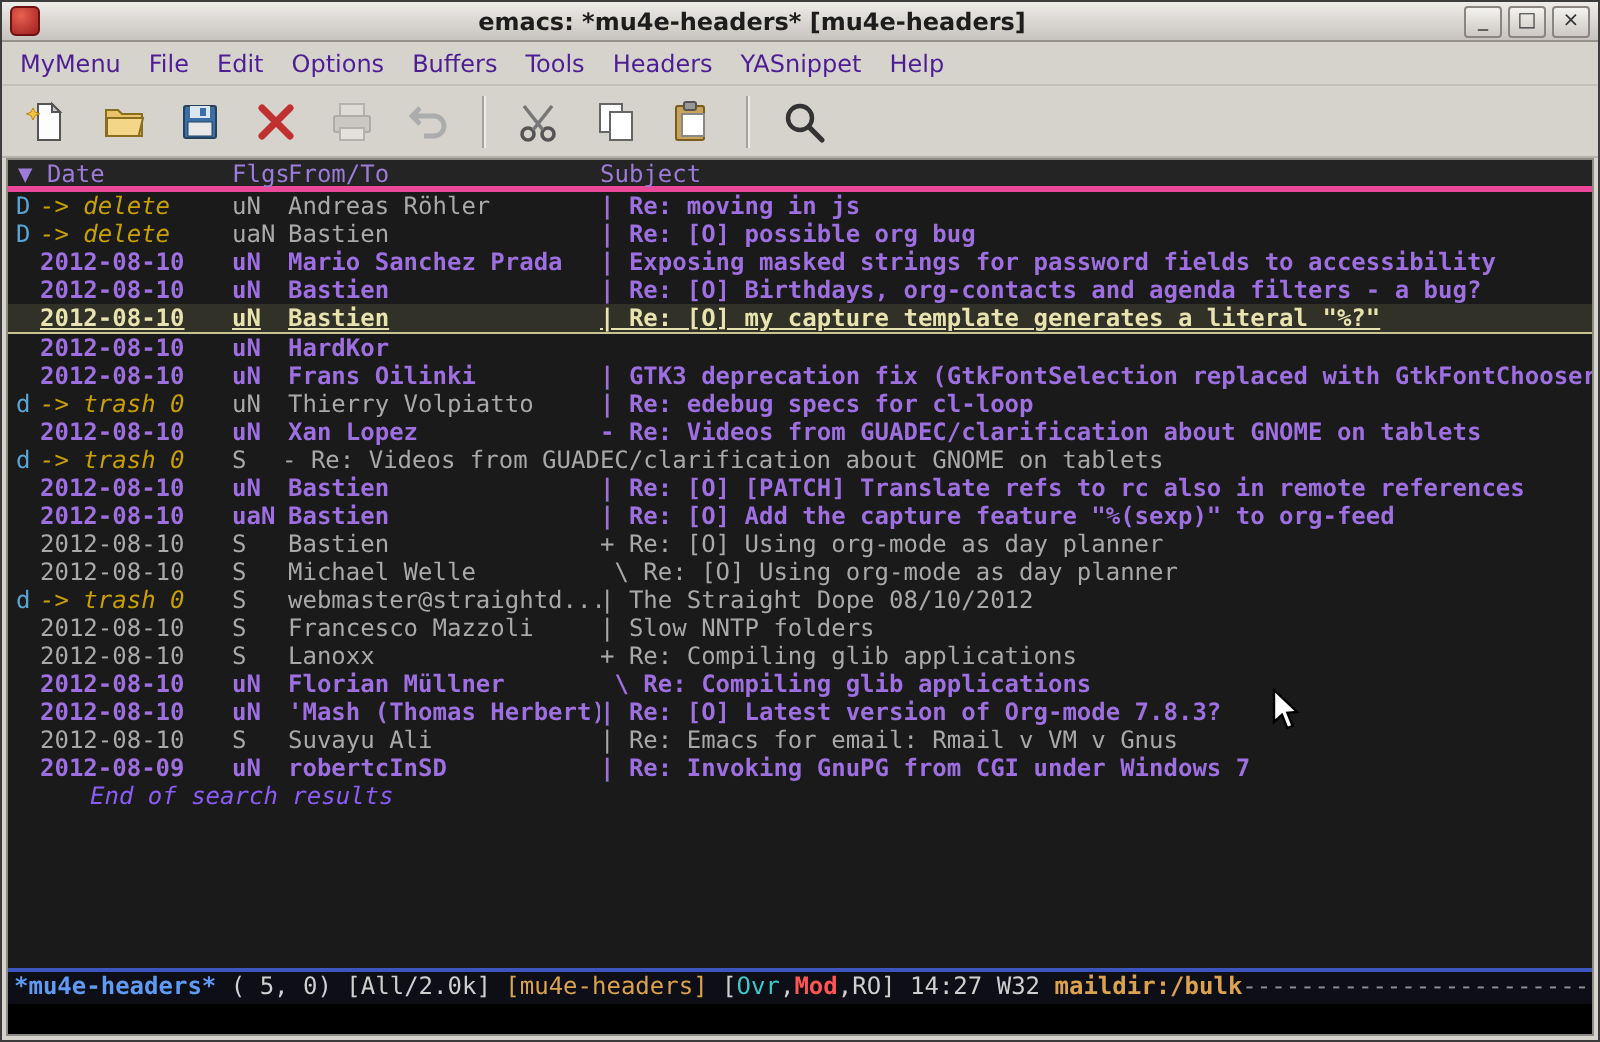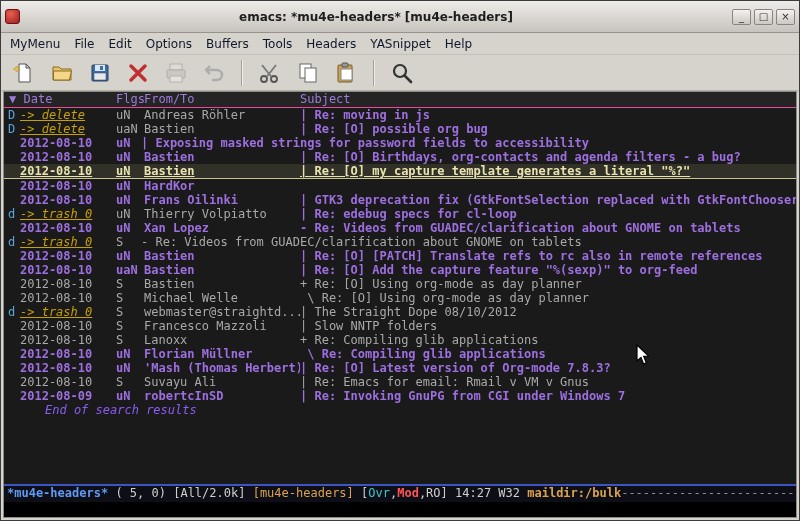--- a/index.html
+++ b/index.html
@@ -5,68 +5,68 @@
   * { box-sizing: border-box; margin: 0; padding: 0; }
   html,body { width: 800px; height: 521px; overflow: hidden; background:#666; }
   .window {
     width: 800px; height: 521px; position: relative;
     display: flex; flex-direction: column;
     background: #d6d2cc; border: 1px solid #3c3c3c;
     font-family: "DejaVu Sans", sans-serif;
   }
   
   .titlebar {
-    height: 32px; flex: none;
+    height: 20px; flex: none;
     background: linear-gradient(#eeece9, #c7c3be);
     border-bottom: 1px solid #97938c;
     display: flex; align-items: center; padding: 0 4px; gap: 4px;
   }
   .win-icon { width: 15px; height: 15px; flex: none; border-radius: 3px;
     background: radial-gradient(circle at 35% 30%, #e86050, #9c1f1f);
     border: 1px solid #6e1010; }
   .title { flex: 1; text-align: center; font-size: 12px; font-weight: bold; color: #1d1d1d;
     overflow: hidden; white-space: nowrap; }
   .win-buttons { display: flex; gap: 3px; }
   .win-btn { width: 19px; height: 16px; font-size: 10px; line-height: 13px; text-align: center;
     background: linear-gradient(#f4f2f0, #ccc8c2); border: 1px solid #8a867f; border-radius: 2px;
     color: #333; font-family: "DejaVu Sans", sans-serif; }
   
   .menubar { height: 22px; flex: none; display: flex; align-items: center;
-    background: #d6d2cc; padding: 0 2px; font-size: 12px; color: #0f172a;
+    background: #d6d2cc; padding: 0 2px; font-size: 12px; color: #4c1d95;
     border-bottom: 1px solid #c4c0ba; }
   .menu-item { padding: 3px 7px; cursor: default; }
   
   .toolbar { height: 36px; flex: none; display: flex; align-items: center;
     background: #d6d2cc; padding: 0 8px; gap: 8px; border-bottom: 1px solid #b6b2ac; }
   .tb-btn { width: 30px; height: 28px; border: none; background: transparent; padding: 2px; }
   .tb-btn svg { width: 24px; height: 24px; display: block; margin: auto; }
   .tb-btn.disabled { opacity: .35; filter: grayscale(.8); }
   .tb-sep { width: 2px; height: 26px; border-left: 1px solid #a5a19b; border-right: 1px solid #edebe7;
     margin: 0 4px; }
   
   .buffer-frame { flex: 1; margin: 0 2px 2px 2px; border: 1px solid #8e8a84;
     background: #1a1a1a; display: flex; flex-direction: column; overflow: hidden;
     font-family: "DejaVu Sans Mono", monospace; font-size: 12px; }
   .header-line { height: 16px; line-height: 15px; flex: none; display: flex; white-space: pre;
-    background: #242424; color: #9d7bd8; border-bottom: 1px solid #ec4899; }
+    background: #242424; color: #9d7bd8; border-bottom: 3px solid #ec4899; }
   .hl-date { width: 110px; padding-left: 5px; flex: none; }
   .hl-flags { width: 27px; padding-left: 2px; flex: none; }
   .hl-from { width: 159px; padding-left: 3px; flex: none; }
   .hl-subj { flex: 1; }
   .rows { flex: none; }
   .row { display: flex; height: 14px; line-height: 14px; white-space: pre; }
   .row span { flex: none; overflow: hidden; }
   .c-mark  { width: 14px;  padding-left: 4px; color: #58a6d8; font-weight: normal; font-style: normal; }
   .c-date  { width: 96px;  padding-left: 2px; }
   .c-flags { width: 27px;  padding-left: 2px; }
   .c-from  { width: 159px; padding-left: 3px; }
   .c-subj  { flex: 1 1 auto !important; }
   .row.unread { color: #9d6fe0; font-weight: bold; }
   .row.read   { color: #a9a9a9; }
-  .c-date.marked { color: #c8a000 !important; font-style: italic; font-weight: normal; text-decoration: underline; }
+  .c-date.marked { color: #c8a000 !important; font-style: italic; font-weight: normal; }
   .row .muted { color: #a9a9a9; font-weight: normal; }
   .row.current { background: #313128; color: #e9e3b0; font-weight: bold;
     border-bottom: 1px solid #c9c393; height: 15px; }
   .row.current span { text-decoration: underline; }
   .eos { height: 14px; line-height: 14px; padding-left: 4px; color: #8b5cf6; font-style: italic; margin-left: 37px; }
   .filler { flex: 1; }
   
   .modeline { height: 18px; line-height: 15px; flex: none; white-space: pre; overflow: hidden;
     background: #0e0e16; border-top: 2px solid #3d55c0; padding-left: 3px; }
   .ml-name   { color: #5f9bf5; font-weight: bold; text-align: right; }
@@ -183,21 +183,21 @@
     <div class="header-line">
       <span class="hl-date"><span>▼ </span><span>Date</span></span>
       <span class="hl-flags">Flgs</span>
       <span class="hl-from">From/To</span>
       <span class="hl-subj">Subject</span>
     </div>
 
     <div class="rows">
         <div class="row unread"><span class="c-mark">D</span><span class="c-date marked">-&gt; delete</span><span class="c-flags muted">uN</span><span class="c-from muted">Andreas Röhler</span><span class="c-subj">| Re: moving in js</span></div>
         <div class="row unread"><span class="c-mark">D</span><span class="c-date marked">-&gt; delete</span><span class="c-flags muted">uaN</span><span class="c-from muted">Bastien</span><span class="c-subj">| Re: [O] possible org bug</span></div>
-        <div class="row unread"><span class="c-mark"></span><span class="c-date">2012-08-10</span><span class="c-flags">uN</span><span class="c-subj">| Exposing masked strings for password fields to accessibility</span></div>
+        <div class="row unread"><span class="c-mark"></span><span class="c-date">2012-08-10</span><span class="c-flags">uN</span><span class="c-from">Mario Sanchez Prada</span><span class="c-subj">| Exposing masked strings for password fields to accessibility</span></div>
         <div class="row unread"><span class="c-mark"></span><span class="c-date">2012-08-10</span><span class="c-flags">uN</span><span class="c-from">Bastien</span><span class="c-subj">| Re: [O] Birthdays, org-contacts and agenda filters - a bug?</span></div>
         <div class="row current"><span class="c-mark"></span><span class="c-date">2012-08-10</span><span class="c-flags">uN</span><span class="c-from">Bastien</span><span class="c-subj">| Re: [O] my capture template generates a literal "%?"</span></div>
         <div class="row unread"><span class="c-mark"></span><span class="c-date">2012-08-10</span><span class="c-flags">uN</span><span class="c-from">HardKor</span></div>
         <div class="row unread"><span class="c-mark"></span><span class="c-date">2012-08-10</span><span class="c-flags">uN</span><span class="c-from">Frans Oilinki</span><span class="c-subj">| GTK3 deprecation fix (GtkFontSelection replaced with GtkFontChooser)</span></div>
         <div class="row unread"><span class="c-mark">d</span><span class="c-date marked">-&gt; trash 0</span><span class="c-flags muted">uN</span><span class="c-from muted">Thierry Volpiatto</span><span class="c-subj">| Re: edebug specs for cl-loop</span></div>
         <div class="row unread"><span class="c-mark"></span><span class="c-date">2012-08-10</span><span class="c-flags">uN</span><span class="c-from">Xan Lopez</span><span class="c-subj">- Re: Videos from GUADEC/clarification about GNOME on tablets</span></div>
         <div class="row read"><span class="c-mark">d</span><span class="c-date marked">-&gt; trash 0</span><span class="c-flags">S</span><span class="c-subj">- Re: Videos from GUADEC/clarification about GNOME on tablets</span></div>
         <div class="row unread"><span class="c-mark"></span><span class="c-date">2012-08-10</span><span class="c-flags">uN</span><span class="c-from">Bastien</span><span class="c-subj">| Re: [O] [PATCH] Translate refs to rc also in remote references</span></div>
         <div class="row unread"><span class="c-mark"></span><span class="c-date">2012-08-10</span><span class="c-flags">uaN</span><span class="c-from">Bastien</span><span class="c-subj">| Re: [O] Add the capture feature "%(sexp)" to org-feed</span></div>
         <div class="row read"><span class="c-mark"></span><span class="c-date">2012-08-10</span><span class="c-flags">S</span><span class="c-from">Bastien</span><span class="c-subj">+ Re: [O] Using org-mode as day planner</span></div>

